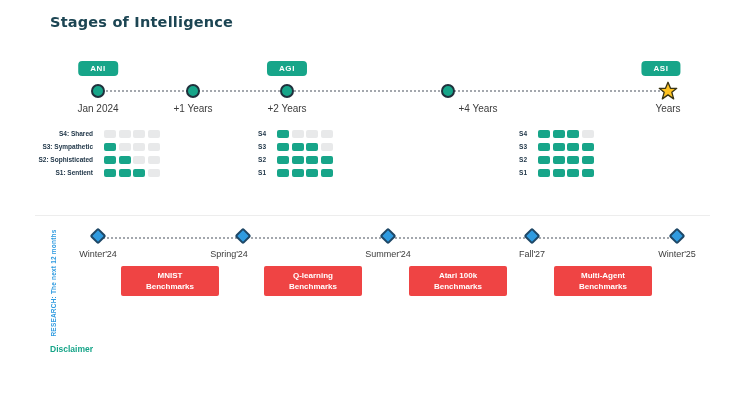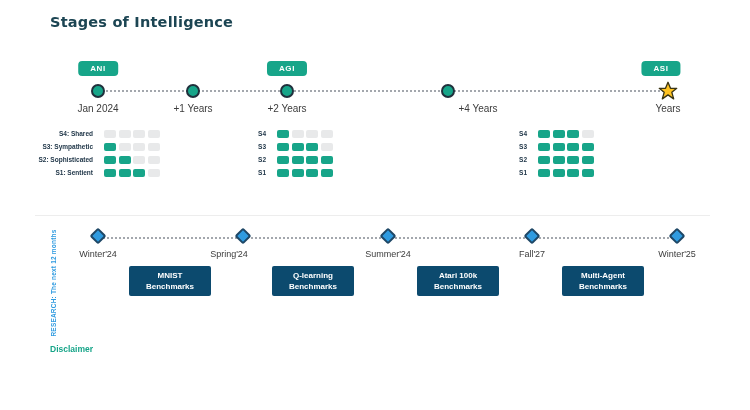--- a/index.html
+++ b/index.html
@@ -33,22 +33,22 @@
 
   
   .sep { position:absolute; top:215px; left:35px; width:675px; border-top:1px solid #ededed; }
   .side-label { position:absolute; left:53px; top:283px; transform:translate(-50%,-50%) rotate(-90deg);
                 color:#2f9be0; font-size:6.5px; font-weight:700; white-space:nowrap; letter-spacing:.2px; }
   .diamond { position:absolute; top:230px; width:12px; height:12px; background:#2f9be0;
              border:2px solid #1e4766; border-radius:2px;
              transform:translateX(-50%) rotate(45deg); }
   .r-label { position:absolute; top:249px; transform:translateX(-50%);
              font-size:9px; color:#3c3c3c; white-space:nowrap; }
-  .bench { position:absolute; top:266px; transform:translateX(-50%); width:82px;
-           background:#0c4a6e; border-radius:2px; color:#fff; text-align:center;
+  .bench { position:absolute; top:266px; transform:translateX(-50%); width:98px;
+           background:#ef4444; border-radius:2px; color:#fff; text-align:center;
            font-size:8px; font-weight:700; line-height:1.4; padding:4px 0; }
 
   
   .disc-head { position:absolute; left:50px; top:344px; font-size:8.5px; font-weight:700; color:#17a589; }
   .disc-text { position:absolute; left:50px; top:361px; width:665px;
                font-size:8.5px; font-style:italic; color:#3f3f3f; }
 </style>
 </head>
 <body>
 

